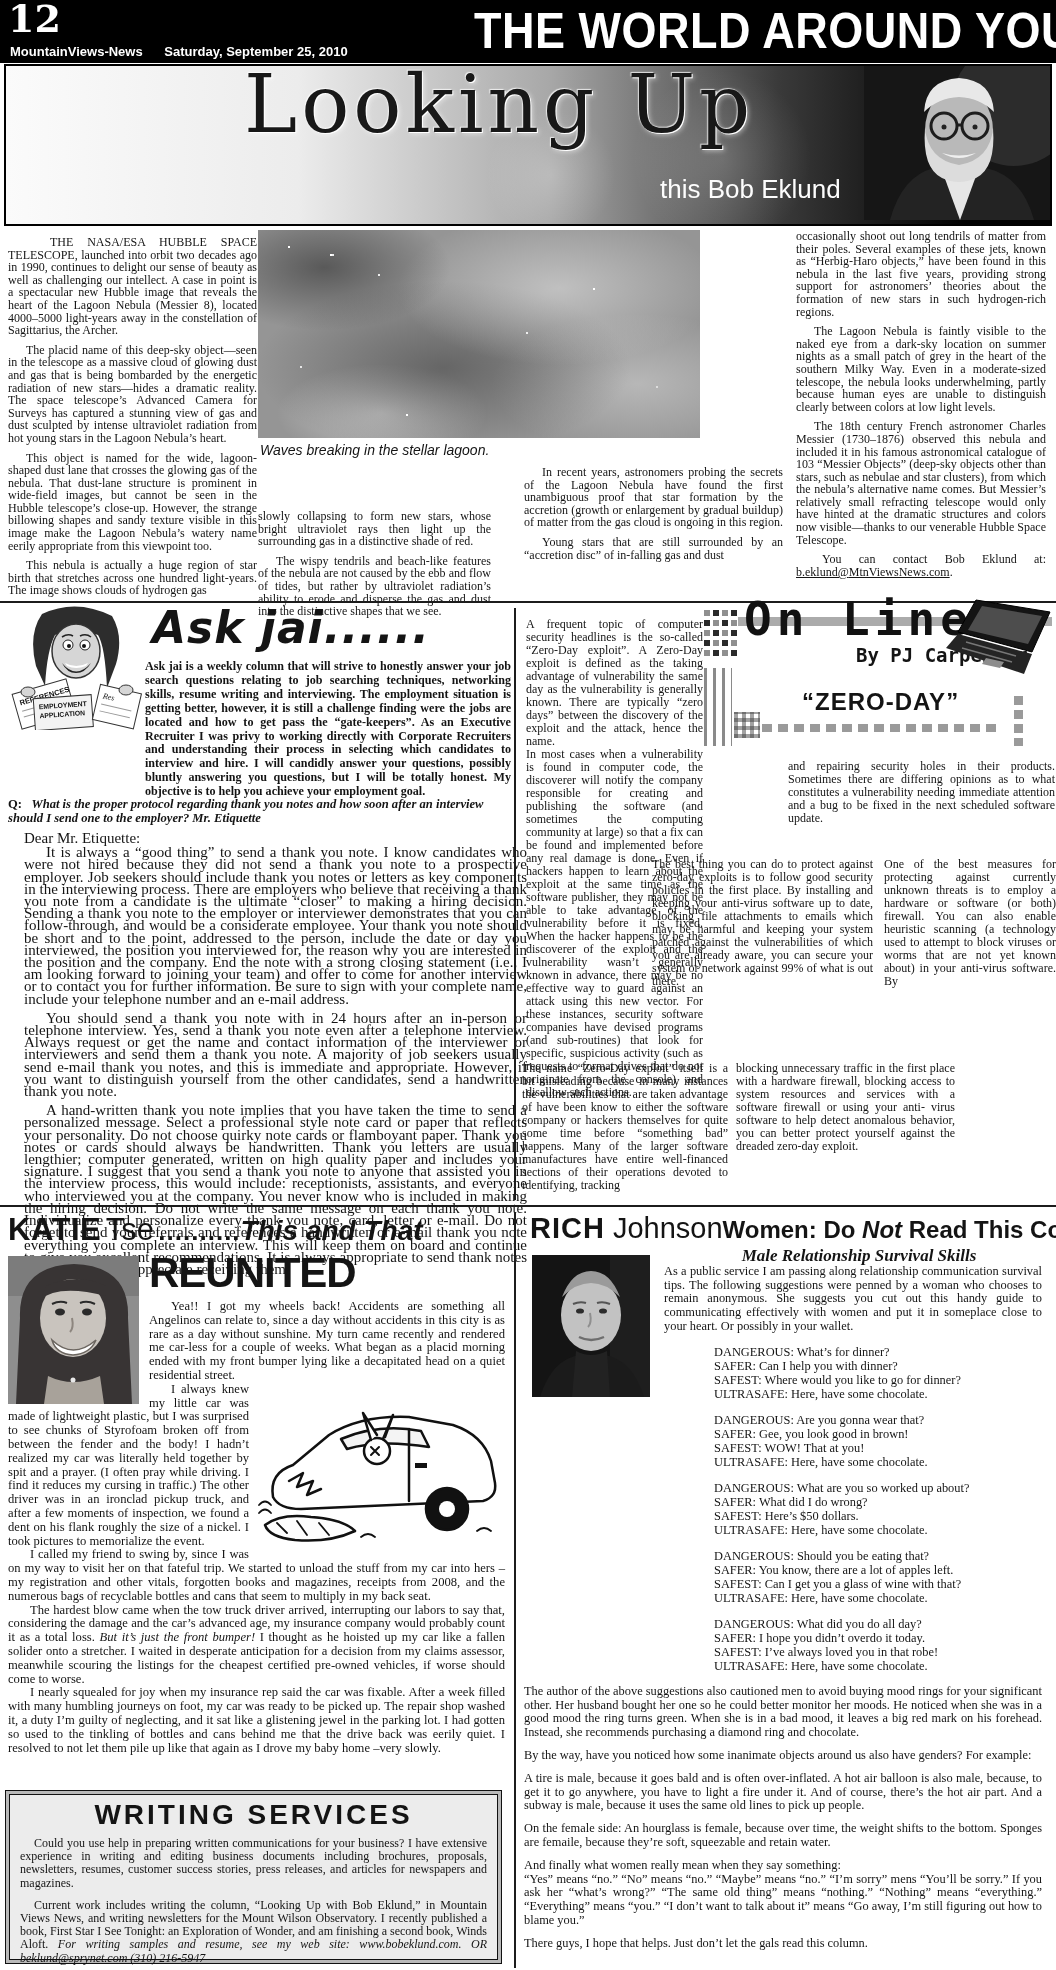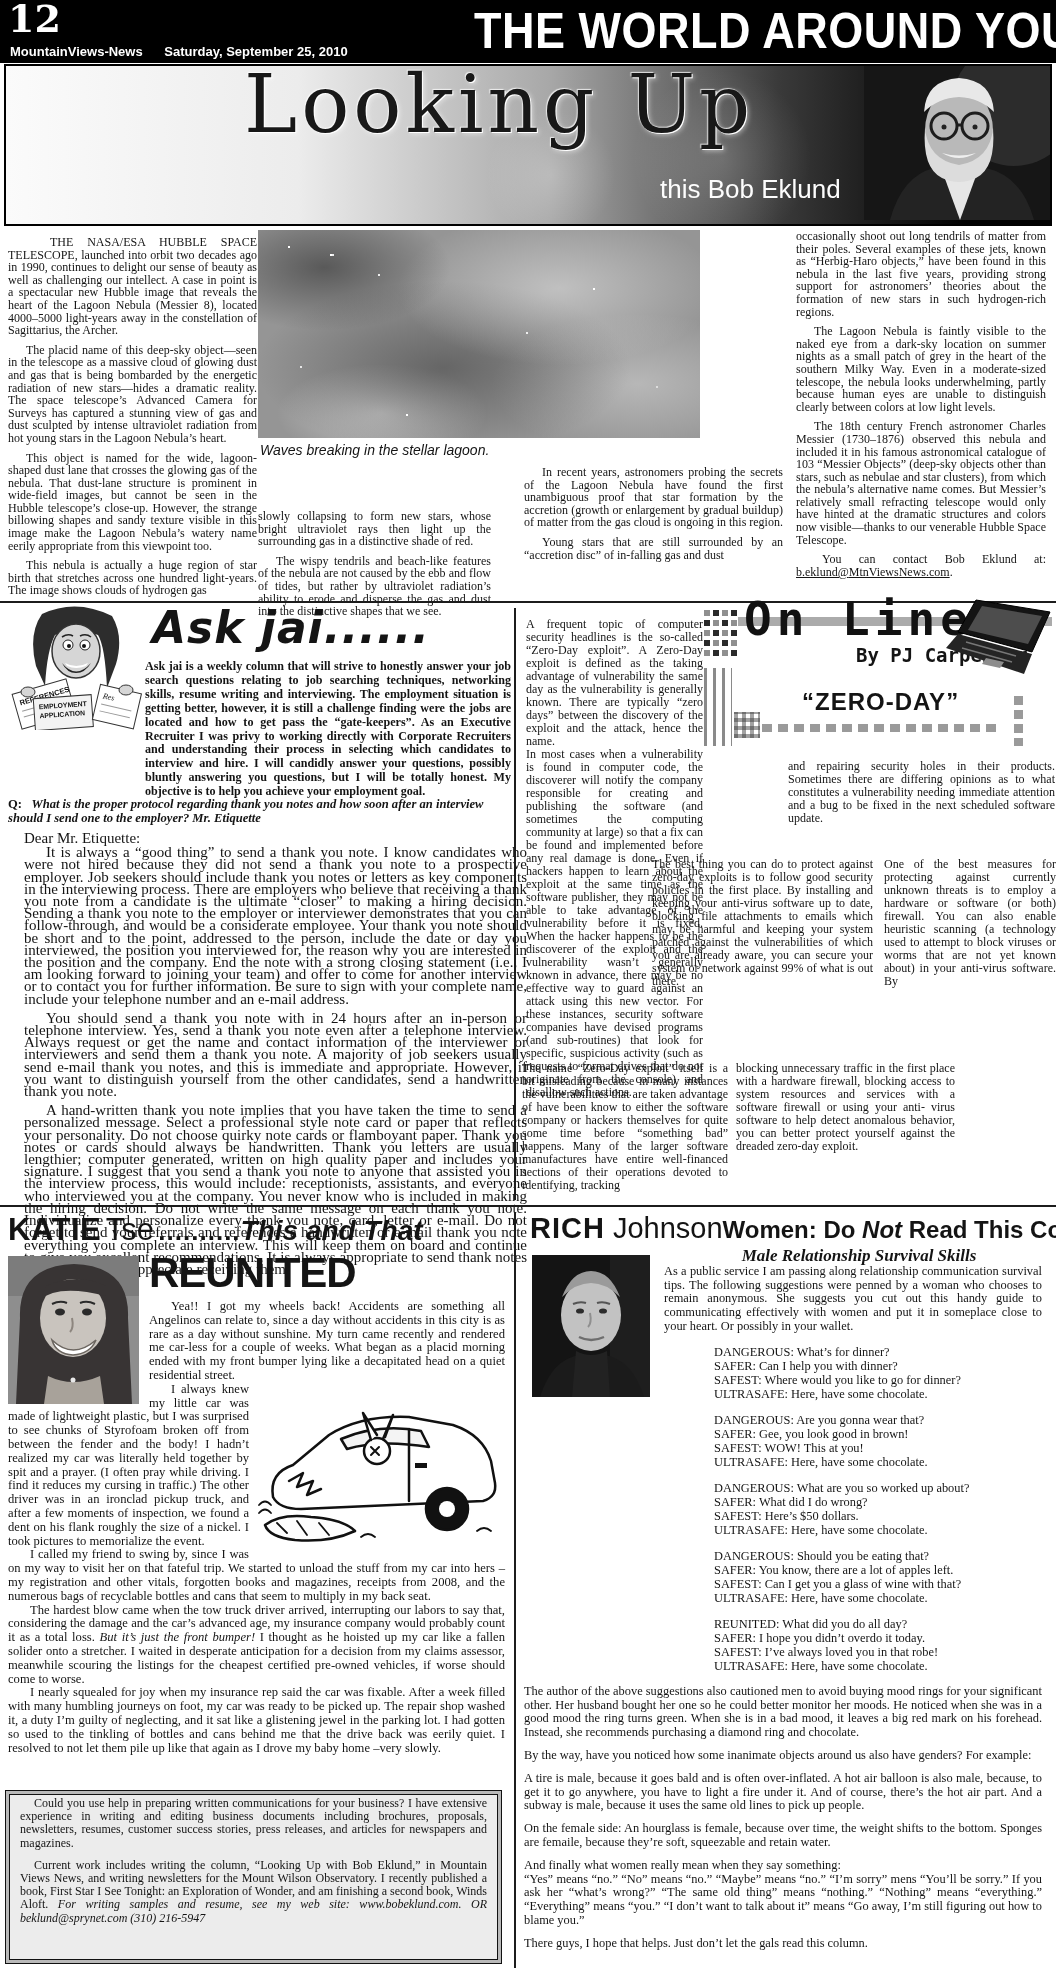--- a/index.html
+++ b/index.html
@@ -319,20 +319,21 @@
       </svg>
       <p>I always knew my little car was made of lightweight plastic, but I was surprised to see chunks of Styrofoam broken off from between the fender and the body!  I hadn’t realized my car was literally held together by spit and a prayer.  (I often pray while driving.  I find it reduces my cursing in traffic.)  The other driver was in an ironclad pickup truck, and after a few moments of inspection, we found a dent on his flank roughly the size of a nickel.  I took pictures to memorialize the event.</p>
       <p>I called my friend to swing by, since I was on my way to visit her on that fateful trip.  We started to unload the stuff from my car into hers –my registration and other vitals, forgotten books and magazines, receipts from 2008, and the numerous bags of recyclable bottles and cans that seem to multiply in my back seat.</p>
       <p><span>The hardest blow came when the tow truck driver arrived, interrupting our labors to say that, considering the damage and the car’s advanced age, my insurance company would probably count it as a total loss.  </span><i>But it’s just the front bumper!</i><span> I thought as he hoisted up my car like a fallen solider onto a stretcher.  I waited in desperate anticipation for a decision from my claims assessor, meanwhile scouring the listings for the cheapest certified pre-owned vehicles, if worse should come to worse.</span></p>
       <p>I nearly squealed for joy when my insurance rep said the car was fixable.  After a week filled with many humbling journeys on foot, my car was ready to be picked up.  The repair shop washed it, a duty I’m guilty of neglecting, and it sat like a glistening jewel in the parking lot.  I had gotten so used to the tinkling of bottles and cans behind me that the drive back was eerily quiet.  I resolved to not let them pile up like that again as I drove my baby home –very slowly.</p>
     </div>
   </div>
 
   <div class="ws-box">
     <div class="ws-inner">
+      <div class="ws-title">WRITING  SERVICES</div>
       <p>Could you use help in preparing written communications for your business?  I have extensive experience in writing and editing business documents including brochures, proposals, newsletters, resumes, customer success stories, press releases, and articles for newspapers and magazines.</p>
       <p><span>Current work includes writing the column, “Looking Up with Bob Eklund,” in Mountain Views News, and writing newsletters for the Mount Wilson Observatory.  I recently published a book, First Star I See Tonight: an Exploration of Wonder, and am finishing a second book, Winds Aloft.   </span><i>For writing samples and resume, see my web site: www.bobeklund.com. OR  beklund@sprynet.com  (310) 216-5947</i></p>
     </div>
   </div>
 
   <div class="abs rich">
     <div class="r-header">
       <span class="r-name">RICH</span>
       <span class="r-sur">Johnson</span>
       <span class="r-title"><span>Women:  Do </span><i>Not</i><span> Read This Column</span></span>
@@ -356,37 +357,37 @@
       <div class="guide">
         <div class="g-group">
           <div>DANGEROUS: What’s for dinner?</div>
           <div>SAFER: Can I help you with dinner?</div>
           <div>SAFEST: Where would you like to go for dinner?</div>
           <div>ULTRASAFE: Here, have some chocolate.</div>
         </div>
         <div class="g-group">
           <div>DANGEROUS: Are you gonna wear that?</div>
           <div>SAFER: Gee, you look good in brown!</div>
-          <div>SAFEST: WOW! This at you!</div>
+          <div>SAFEST: WOW! That at you!</div>
           <div>ULTRASAFE: Here, have some chocolate.</div>
         </div>
         <div class="g-group">
           <div>DANGEROUS: What are you so worked up about?</div>
           <div>SAFER: What did I do wrong?</div>
           <div>SAFEST: Here’s $50 dollars.</div>
           <div>ULTRASAFE: Here, have some chocolate.</div>
         </div>
         <div class="g-group">
           <div>DANGEROUS: Should you be eating that?</div>
           <div>SAFER: You know, there are a lot of apples left.</div>
           <div>SAFEST: Can I get you a glass of wine with that?</div>
           <div>ULTRASAFE: Here, have some chocolate.</div>
         </div>
         <div class="g-group">
-          <div>REUNITED: What did you do all day?</div>
+          <div>DANGEROUS: What did you do all day?</div>
           <div>SAFER: I hope you didn’t overdo it today.</div>
           <div>SAFEST: I’ve always loved you in that robe!</div>
           <div>ULTRASAFE: Here, have some chocolate.</div>
         </div>
       </div>
       <p>The author of the above suggestions also cautioned men to avoid buying mood rings for your significant other. Her husband bought her one so he could better monitor her moods. He noticed when she was in a good mood the ring turns green. When she is in a bad mood, it leaves a big red mark on his forehead. Instead, she recommends purchasing a diamond ring and chocolate.</p>
       <p>By the way, have you noticed how some inanimate objects around us also have genders? For example:</p>
       <p>A tire is male, because it goes bald and is often over-inflated. A hot air balloon is also male, because, to get it to go anywhere, you have to light a fire under it. And of course, there’s the hot air part. And a subway is male, because it uses the same old lines to pick up people.</p>
       <p>On the female side: An hourglass is female, because over time, the weight shifts to the bottom. Sponges are femaile, because they’re soft, squeezable and retain water.</p>
       <p><span>And finally what women really mean when they say something:</span><br>

